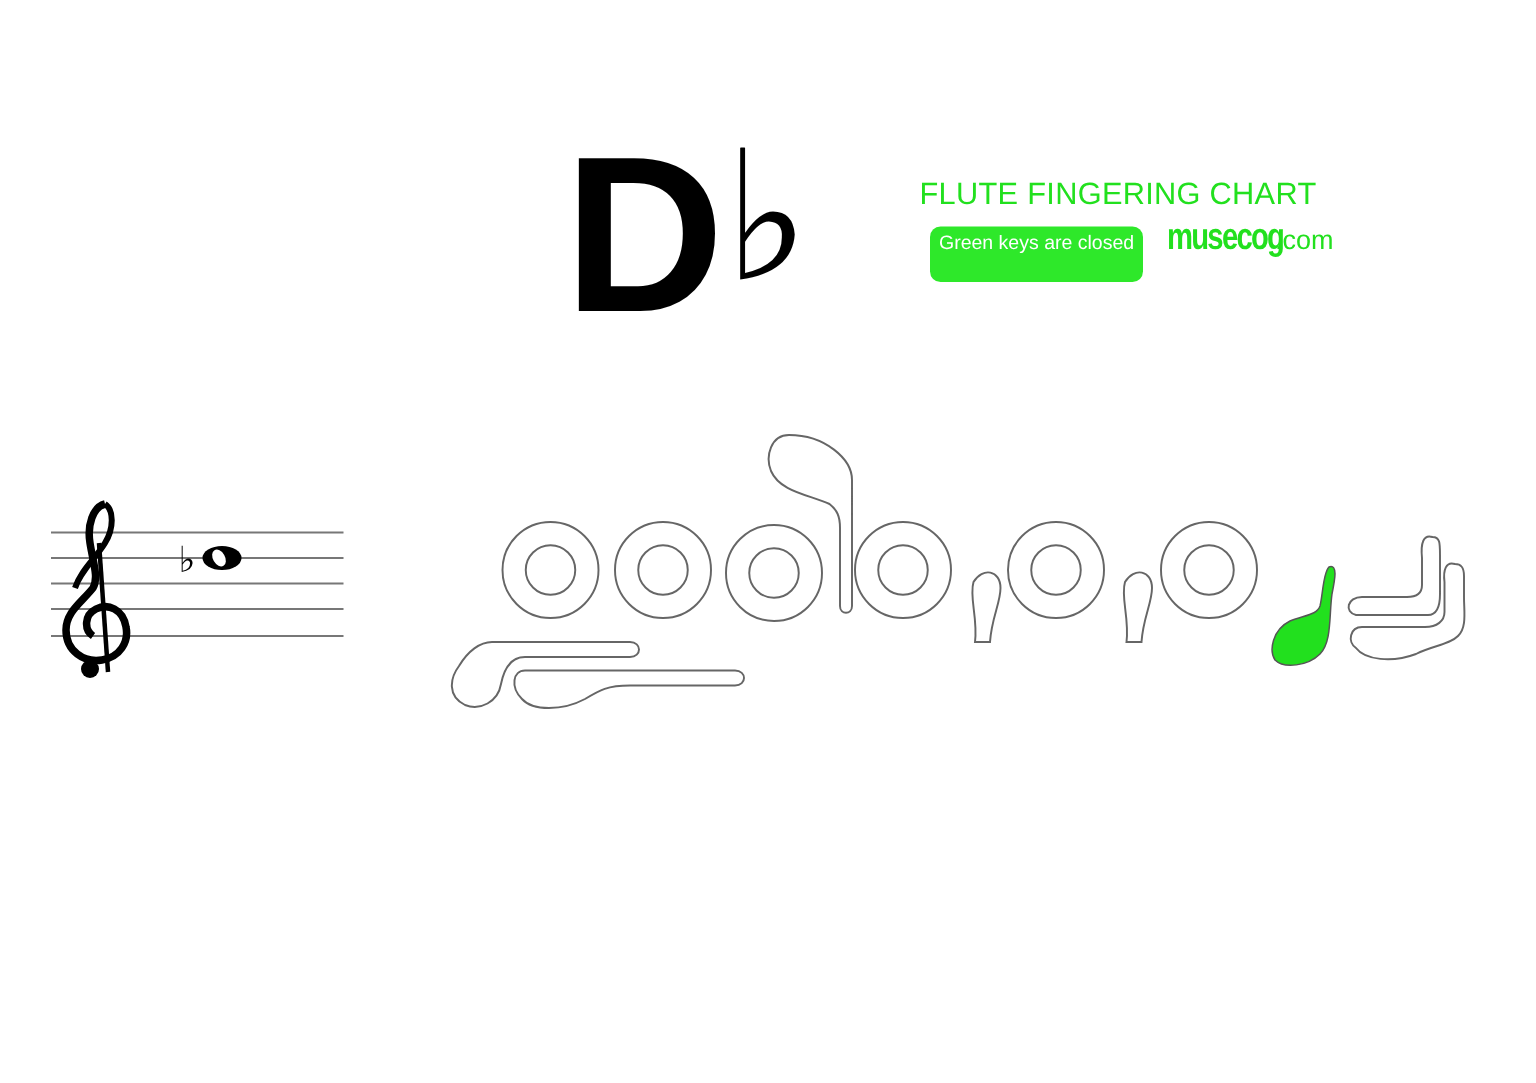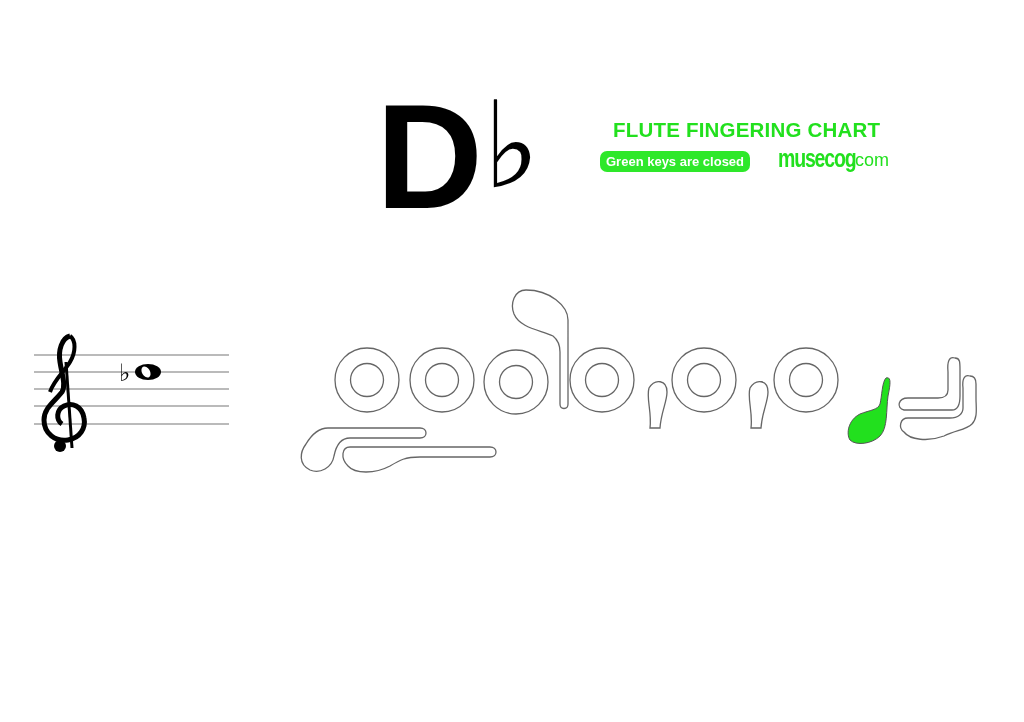--- a/index.html
+++ b/index.html
@@ -1,21 +1,21 @@
 <!DOCTYPE html>
 <html><head>
 <meta charset="utf-8">
 <style>
   html, body { margin:0; padding:0; background:#ffffff; }
   body { width:1024px; height:722px; position:relative; overflow:hidden; font-family:"Liberation Sans", sans-serif; }
   .note-title { position:absolute; left:376px; top:92px; height:130px; display:flex; align-items:flex-start; }
   .note-letter { font-family:"Liberation Sans", sans-serif; font-weight:bold; font-size:148px; line-height:130px; color:#000; letter-spacing:-4px; }
   .note-accidental { font-family:"DejaVu Serif", serif; font-size:120px; line-height:120px; color:#000; margin-left:4px; margin-top:-6px; }
-  .chart-title { position:absolute; left:613px; top:118px; font-weight:bold; font-size:20.5px; color:#22e01e; letter-spacing:0.2px; }
-  .legend-pill { position:absolute; left:600px; top:151px; height:21px; padding:0 6px; background:#2ee82a; color:#ffffff; border-radius:7px; font-weight:bold; font-size:13px; line-height:21px; white-space:nowrap; }
+  .chart-title { position:absolute; left:613px; top:118px; font-weight:normal; font-size:20.5px; color:#22e01e; letter-spacing:0.2px; }
+  .legend-pill { position:absolute; left:620px; top:151px; height:37px; padding:0 6px; background:#2ee82a; color:#ffffff; border-radius:7px; font-weight:normal; font-size:13px; line-height:21px; white-space:nowrap; }
   .brand { position:absolute; left:778px; top:144px; color:#22e01e; white-space:nowrap; }
   .brand-name { font-family:"Liberation Sans", sans-serif; font-weight:bold; font-size:25px; letter-spacing:-1.5px; transform:scaleX(0.78); display:inline-block; transform-origin:left center; }
   .brand-tld { font-size:18px; position:absolute; left:72px; top:6px; }
   svg { position:absolute; left:0; top:0; }
 </style>
 </head>
 <body>
 
 <div class="note-title">
   <span class="note-letter">D</span>

